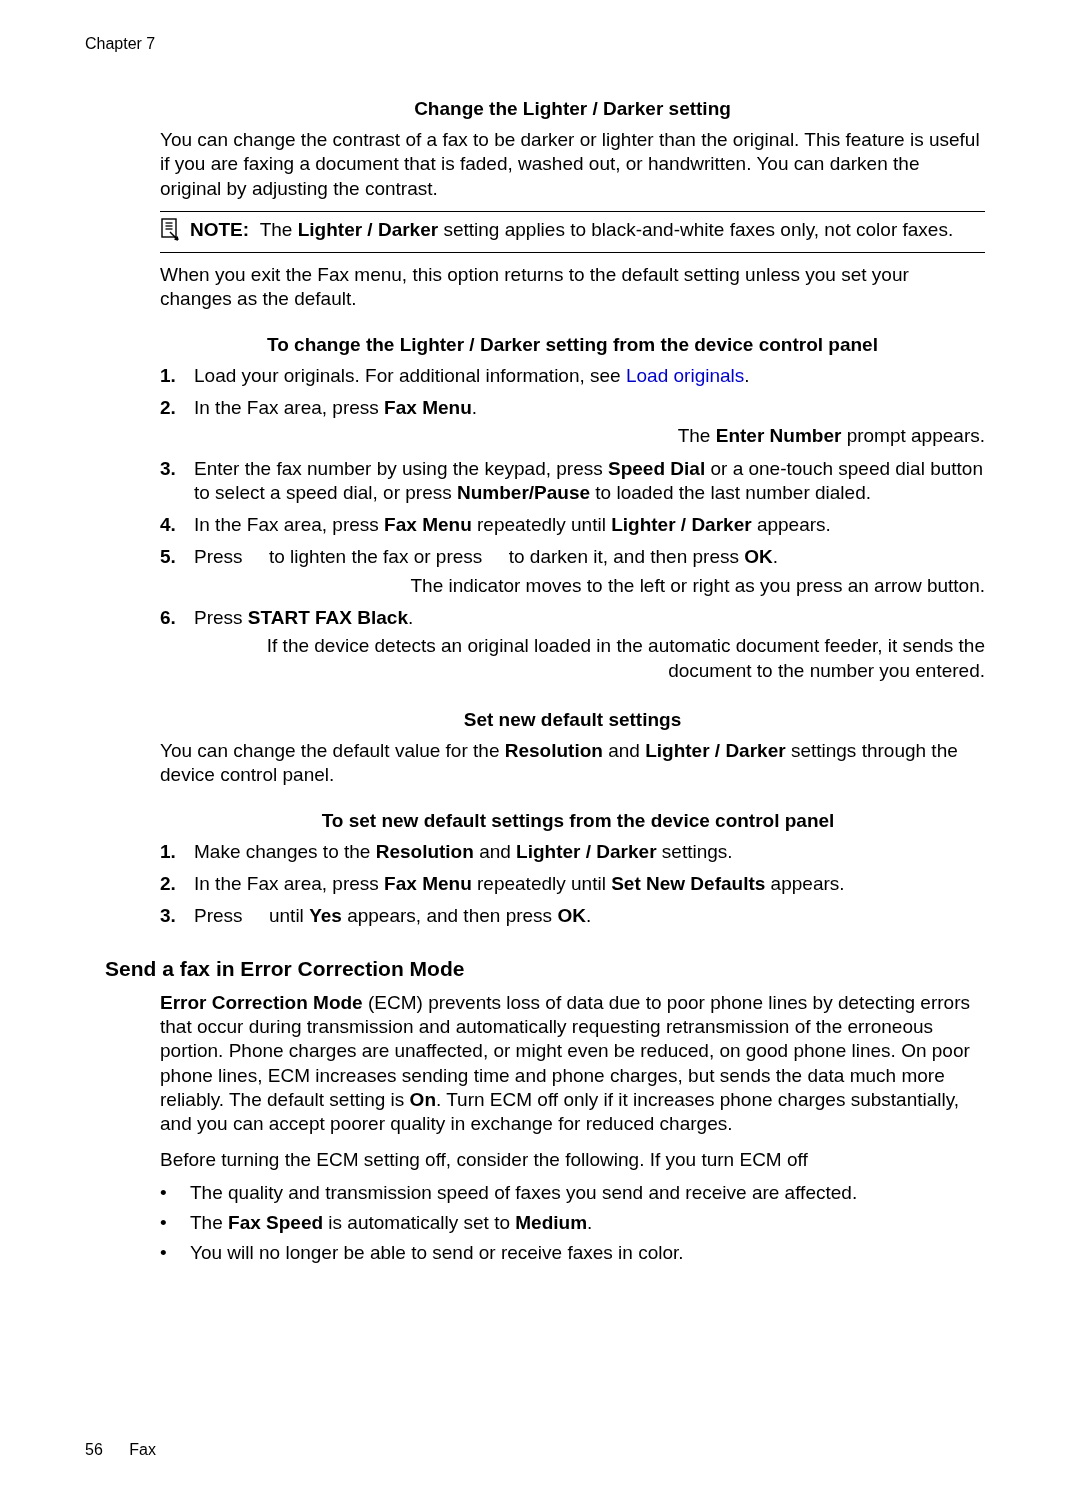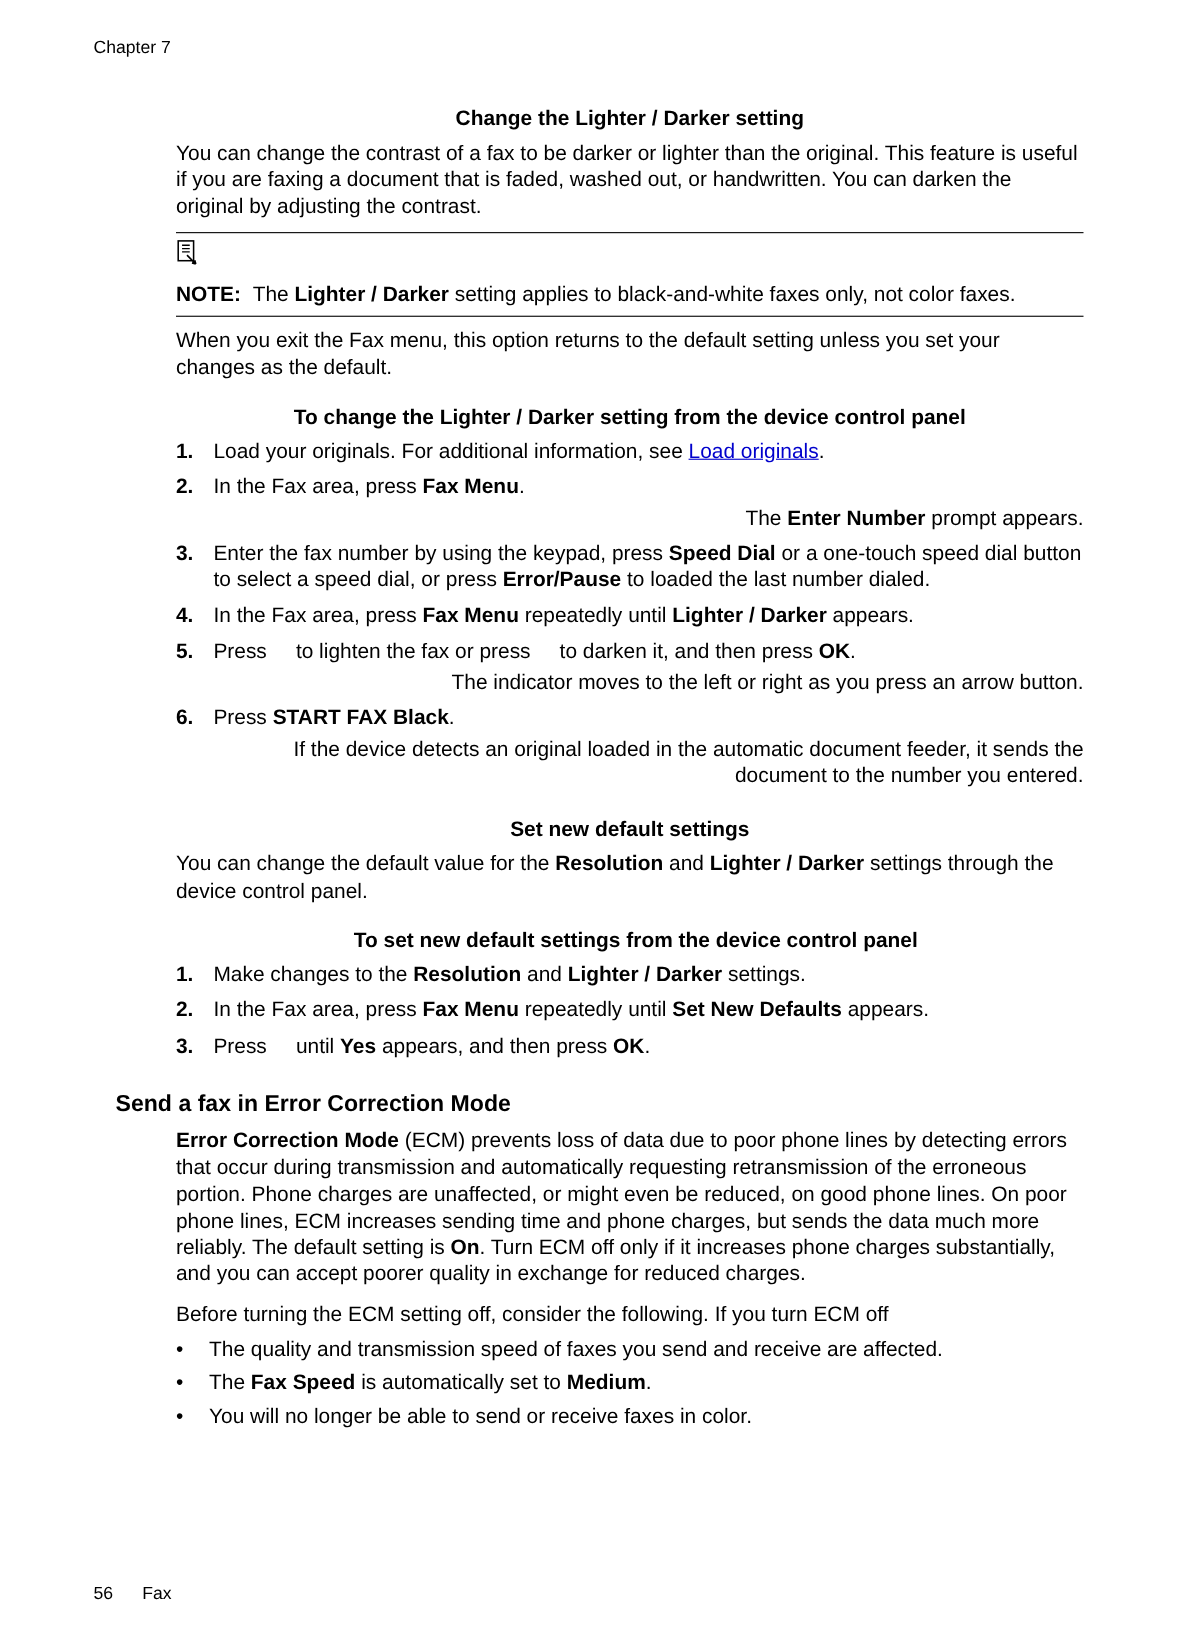--- a/index.html
+++ b/index.html
@@ -49,21 +49,20 @@
   }
   .note-box {
     border-top: 1.5px solid var(--rule-color);
     border-bottom: 1.5px solid var(--rule-color);
     padding: 6px 0 6px 0;
     margin-top: 10px;
     margin-bottom: 10px;
     display: flex;
     gap: 10px;
     align-items: flex-start;
-    flex-direction: column;
   }
   .note-icon svg {
     width: 20px;
     height: 24px;
   }
   .note-text {
     font-size: 19px;
     line-height: 1.28;
     flex: 1;
   }
@@ -97,21 +96,20 @@
     gap: 16px;
     margin-bottom: 6px;
     line-height: 1.28;
   }
   ul.bullets > li > .dot {
     min-width: 14px;
     text-align: left;
   }
   .link {
     color: var(--link-color);
-    text-decoration: underline;
     text-align: right;
   }
   .h2 {
     font-weight: bold;
     font-size: 21px;
     margin-top: 28px;
     margin-bottom: 10px;
     margin-left: 20px;
   }
   .footer {
@@ -185,21 +183,21 @@
             <span>prompt appears.</span>
           </div>
         </span>
       </li>
       <li>
         <span class="num">3.</span>
         <span class="body">
           <span>Enter the fax number by using the keypad, press</span>
           <span class="bold">Speed Dial</span>
           <span>or a one-touch speed dial button to select a speed dial, or press</span>
-          <span class="bold">Error/Pause</span>
+          <span class="bold">Number/Pause</span>
           <span>to loaded the last number dialed.</span>
         </span>
       </li>
       <li>
         <span class="num">4.</span>
         <span class="body">
           <span>In the Fax area, press</span>
           <span class="bold">Fax Menu</span>
           <span>repeatedly until</span>
           <span class="bold">Lighter / Darker</span>

